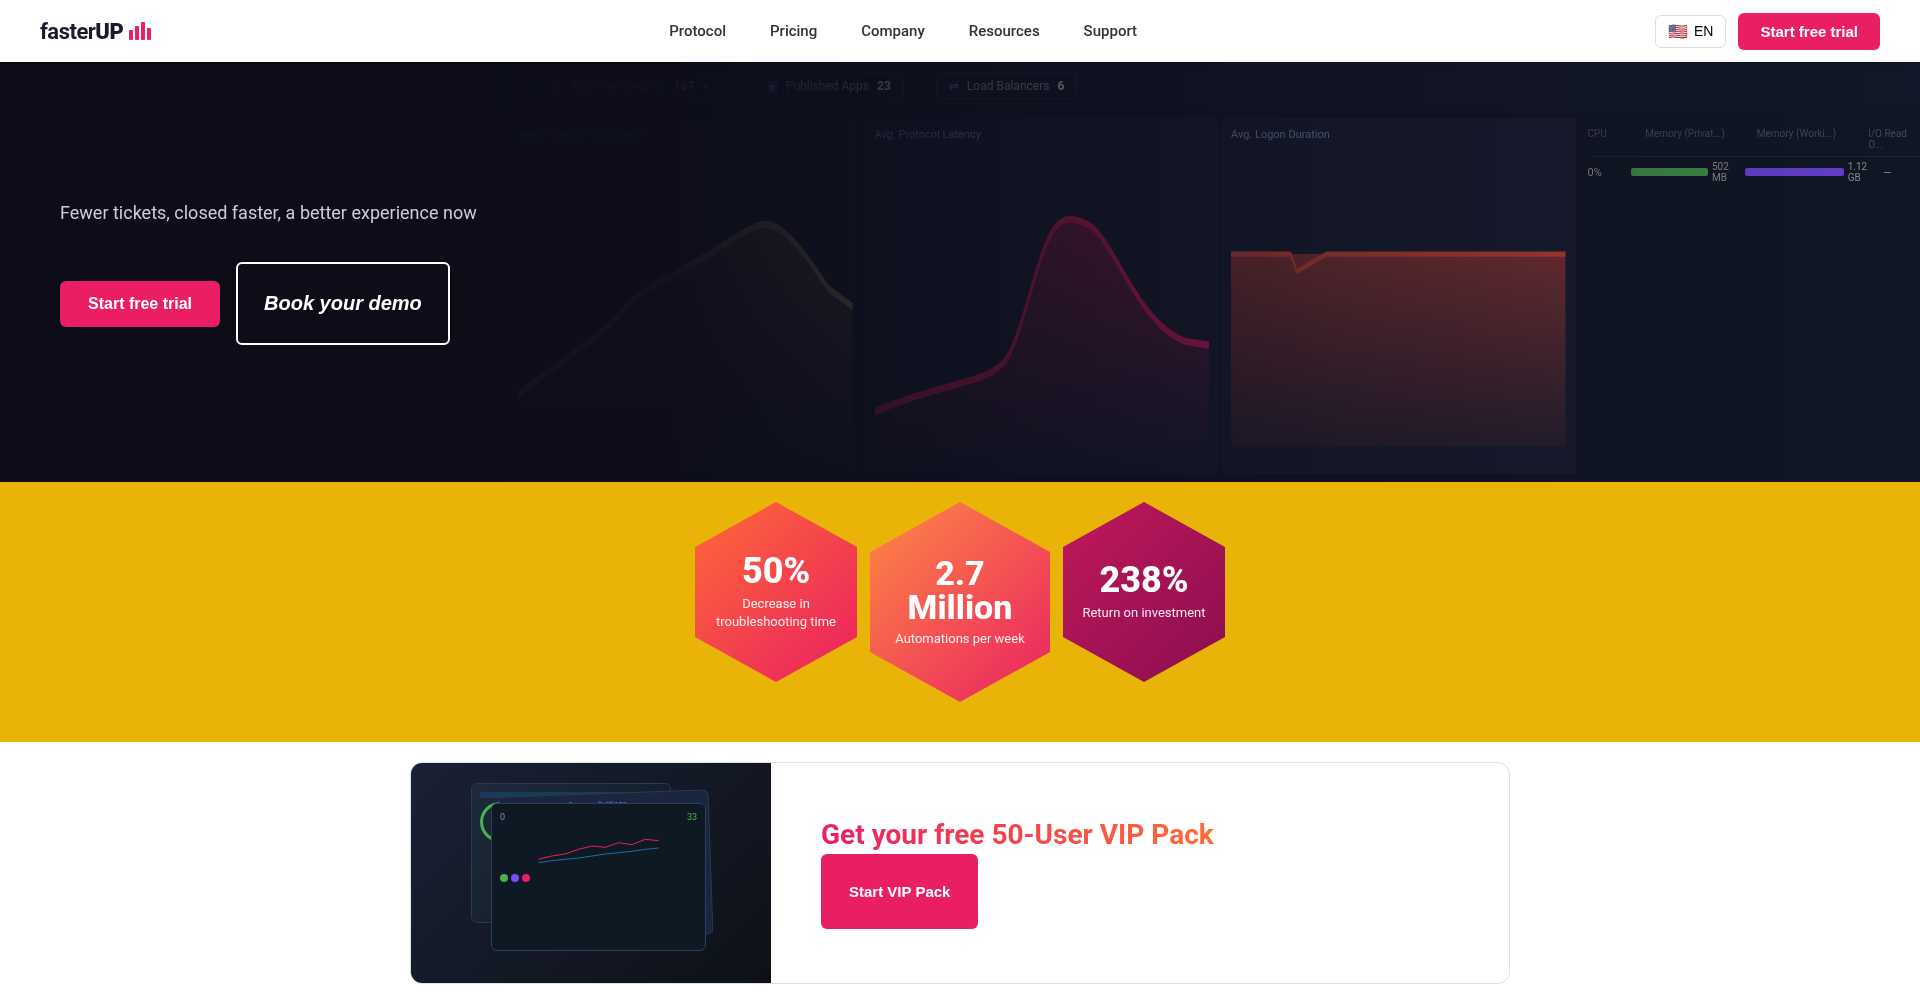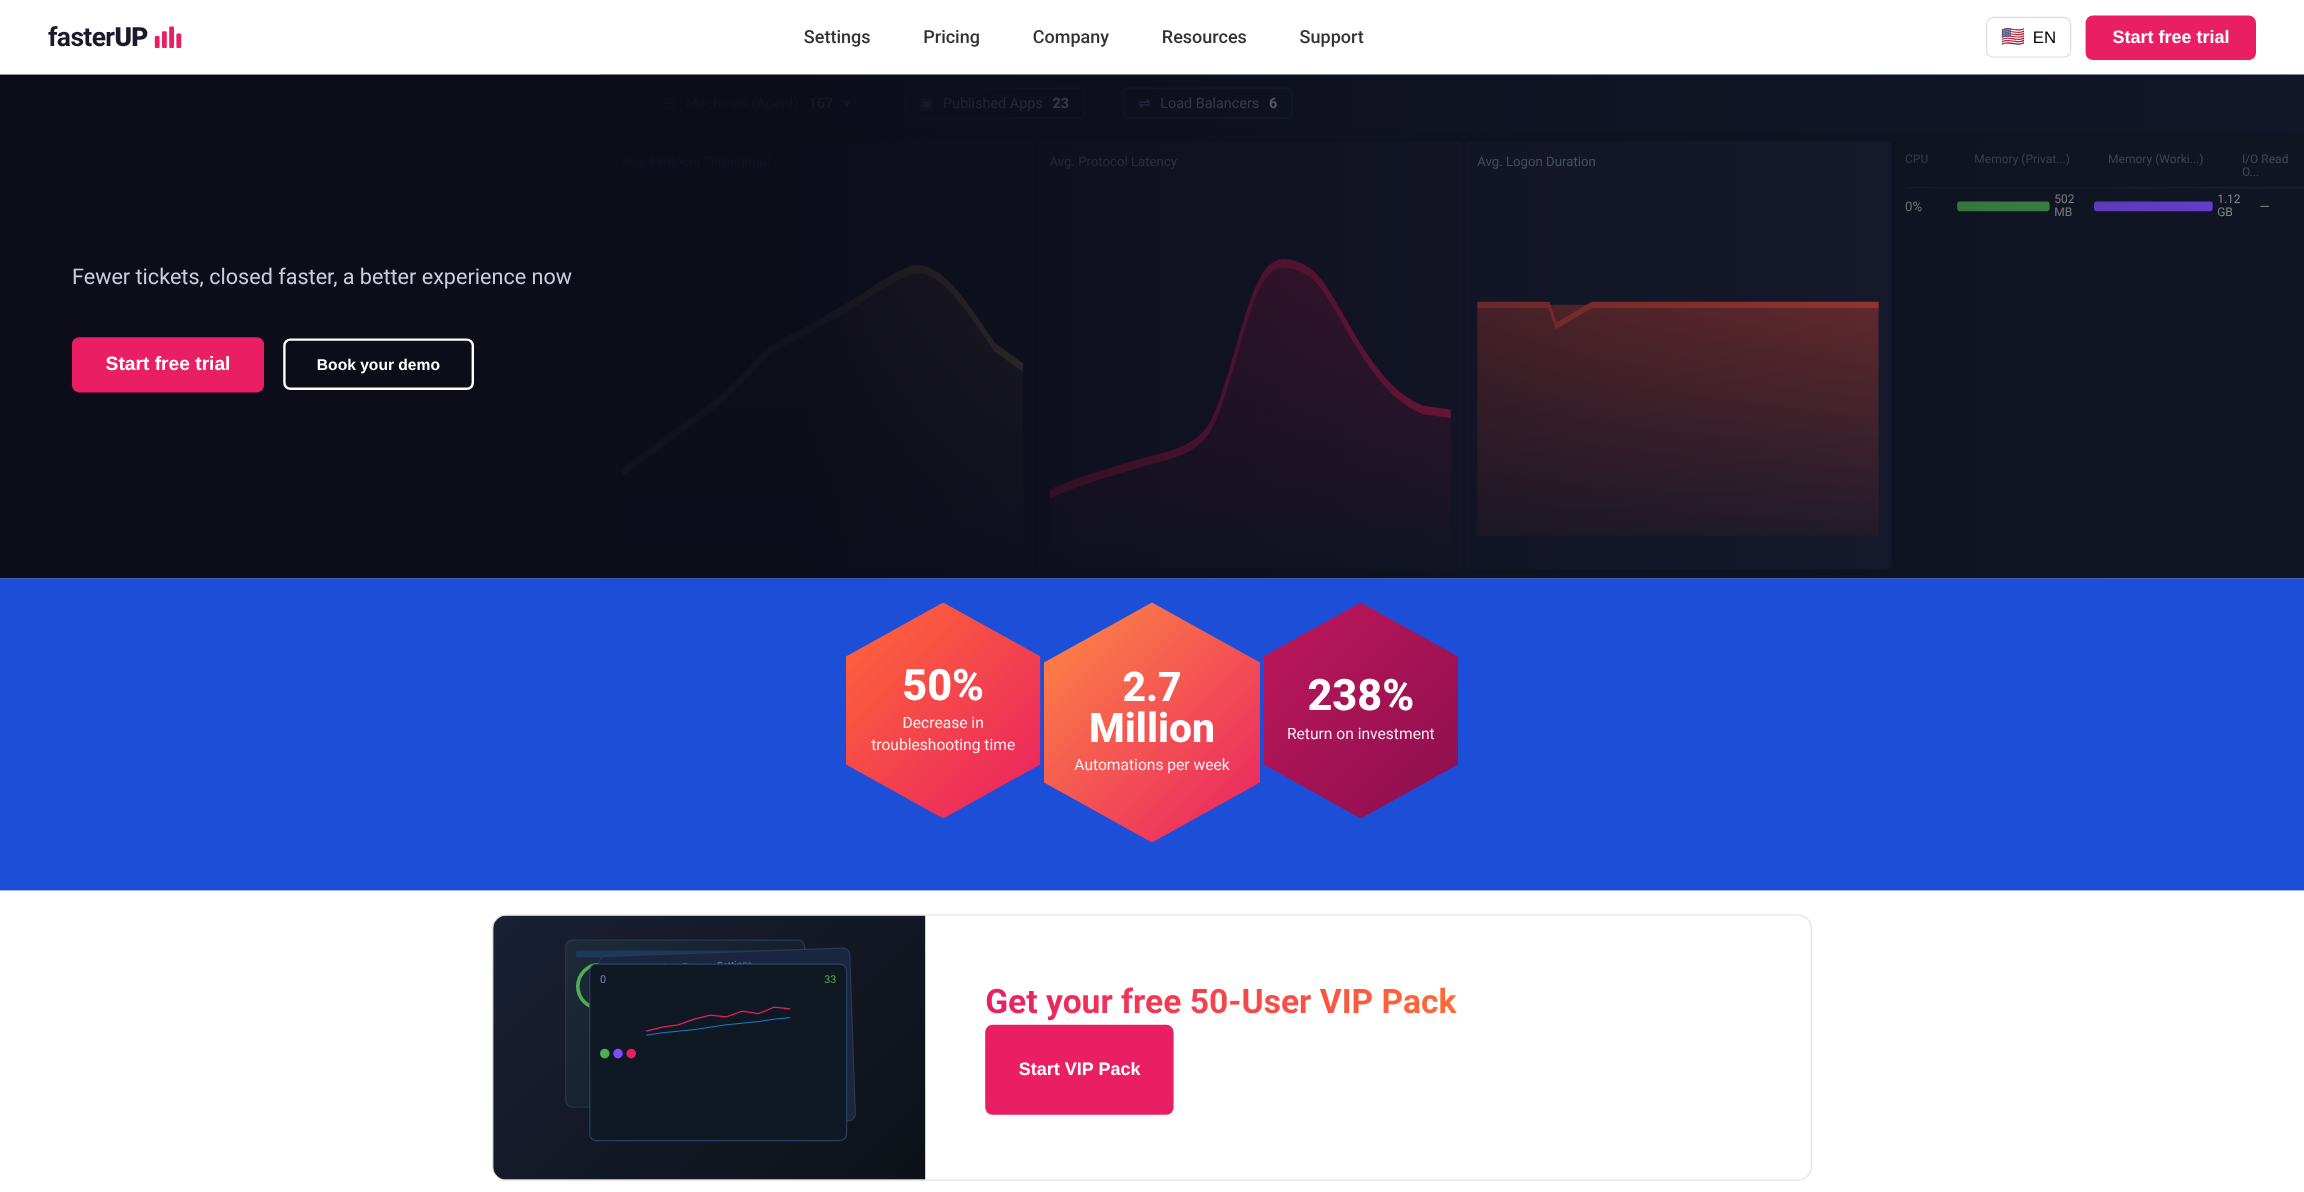--- a/index.html
+++ b/index.html
@@ -72,27 +72,27 @@
       font-size: 18px; color: #ccd; margin-bottom: 36px; line-height: 1.5;
     }
     .hero-buttons { display: flex; gap: 16px; align-items: center; }
     .hero-btn-primary {
       background: #e91e63; color: #fff; border: none; border-radius: 6px;
       padding: 14px 28px; font-size: 16px; font-weight: 600; cursor: pointer;
     }
     .hero-btn-secondary {
       background: transparent; color: #fff;
       border: 2px solid #fff; border-radius: 6px;
-      padding: 12px 26px; font-size: 13px; font-weight: 600; cursor: pointer;
+      padding: 28px 26px; font-size: 20px; font-weight: 600; cursor: pointer; font-style: italic;
     }
 
     
     .stats-section {
-      background: #1d4ed8; display: flex; justify-content: center;
-      padding: 20px 60px 40px; gap: 4px; position: relative; z-index: 2;
+      background: #eab308; display: flex; justify-content: center;
+      padding: 20px 60px 40px; gap: 14px; position: relative; z-index: 2;
     }
     .stat-badge {
       width: 180px; height: 180px;
       display: flex; flex-direction: column; align-items: center; justify-content: center;
       text-align: center; position: relative; margin: 0 -10px;
       clip-path: polygon(50% 0%, 95% 25%, 95% 75%, 50% 100%, 5% 75%, 5% 25%);
     }
     .stat-badge-1 { background: linear-gradient(135deg, #ff6b35, #e91e63); }
     .stat-badge-2 { background: linear-gradient(135deg, #ff8c42, #e91e63); z-index: 1; width: 200px; height: 200px; }
     .stat-badge-3 { background: linear-gradient(135deg, #c2185b, #880e4f); }
@@ -168,21 +168,21 @@
       <span>faster</span><span class="logo-up">UP</span>
     </span>
     <div class="logo-bars">
       <div class="logo-bar" style="height:10px;"></div>
       <div class="logo-bar" style="height:14px;"></div>
       <div class="logo-bar" style="height:18px;"></div>
       <div class="logo-bar" style="height:12px;"></div>
     </div>
   </div>
   <div class="navbar-nav">
-    <div class="nav-item">Settings</div>
+    <div class="nav-item">Protocol</div>
     <div class="nav-item">Pricing</div>
     <div class="nav-item">Company</div>
     <div class="nav-item">Resources</div>
     <div class="nav-item">Support</div>
   </div>
   <div class="navbar-right">
     <button class="lang-btn">
       <span class="flag-icon">🇺🇸</span>
       <span>EN</span>
     </button>

